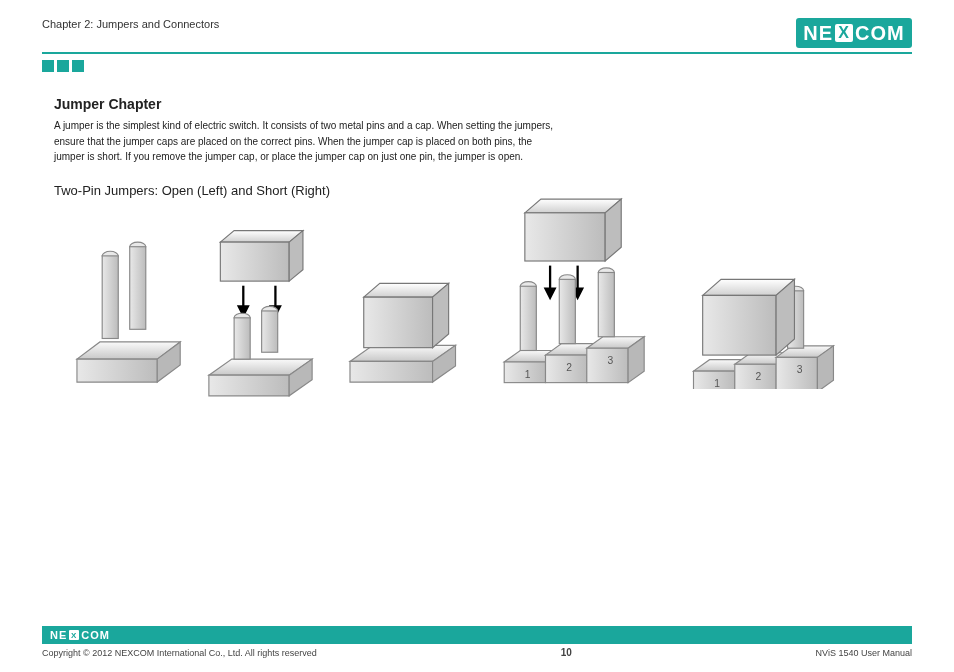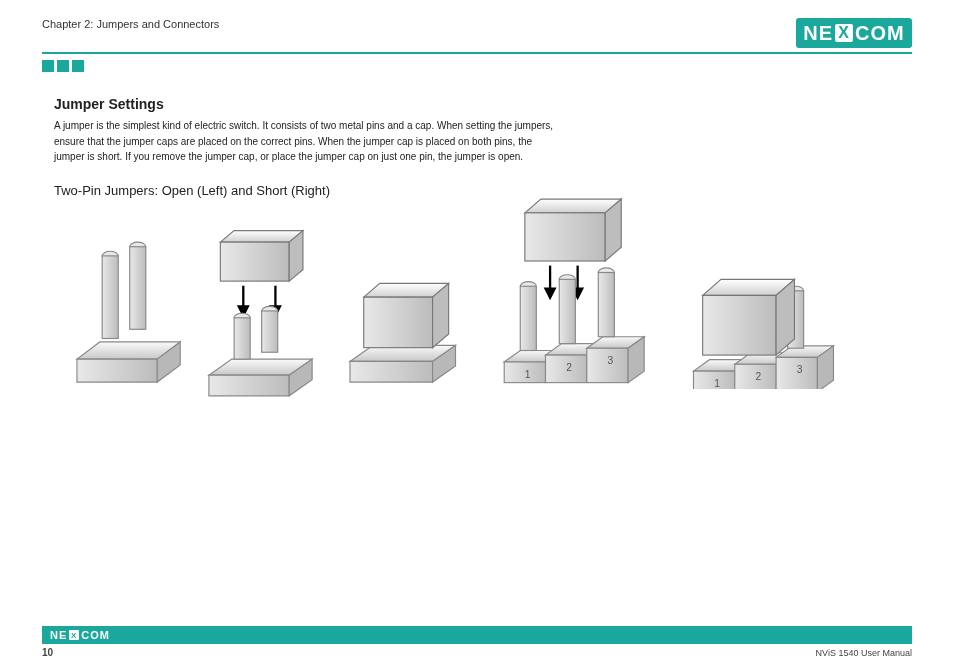--- a/index.html
+++ b/index.html
@@ -106,21 +106,21 @@
     </div>
   </div>
   <div class="hr-top"></div>
   <div class="three-squares">
     <span></span>
       <span></span>
       <span></span>
   </div>
 
   <div class="content">
-    <div class="heading">Jumper Settings</div>
+    <div class="heading">Jumper Chapter</div>
     <p class="para">A jumper is the simplest kind of electric switch. It consists of two metal pins and a cap. When setting the jumpers, ensure that the jumper caps are placed on the correct pins. When the jumper cap is placed on both pins, the jumper is short. If you remove the jumper cap, or place the jumper cap on just one pin, the jumper is open.</p>
 
     <div class="cols">
       <div class="col">
         <div class="caption">Two-Pin Jumpers: Open (Left) and Short (Right)</div>
         <svg class="illus" viewBox="0 0 360 170">
           <defs>
             <linearGradient id="g1" x1="0" y1="0" x2="0" y2="1">
               <stop offset="0" stop-color="#fafafa"></stop>
                 <stop offset="1" stop-color="#c8c8c8"></stop>
@@ -301,16 +301,17 @@
 
 <div class="footer">
   <div class="footer-bar">
     <span class="logo-small">
       <span>NE</span>
       <span class="x">X</span>
       <span>COM</span>
     </span>
   </div>
   <div class="footer-row">
+    <span>Copyright © 2012 NEXCOM International Co., Ltd. All rights reserved</span>
     <span class="page-no">10</span>
     <span>NViS 1540 User Manual</span>
   </div>
 </div>
 
 </body></html>

